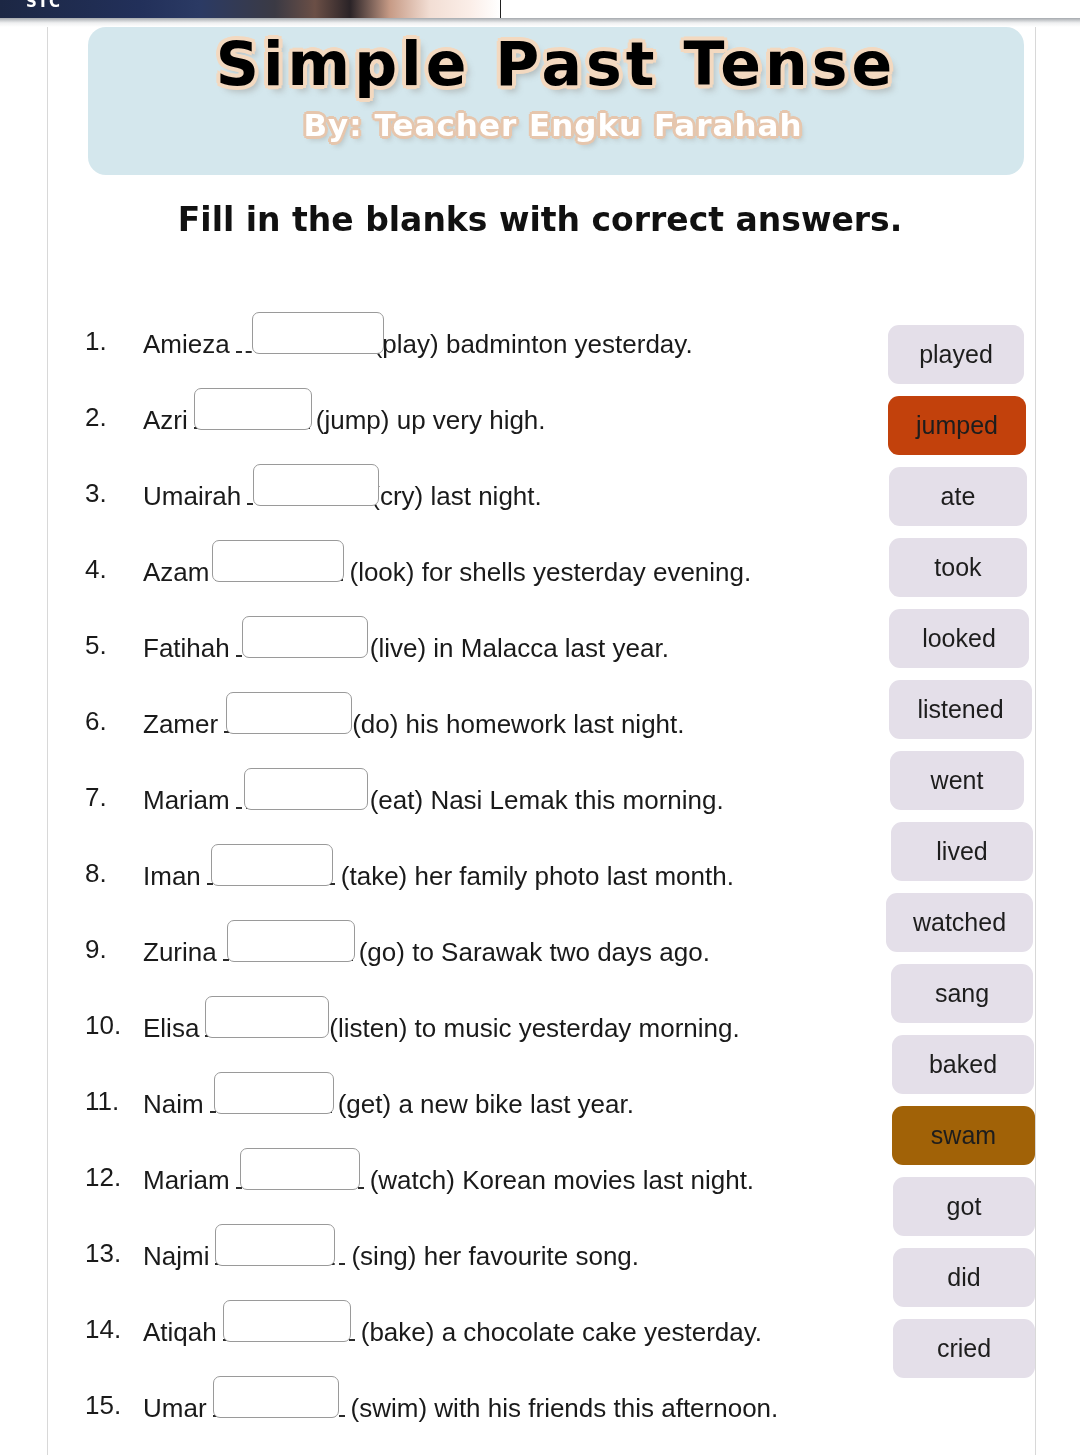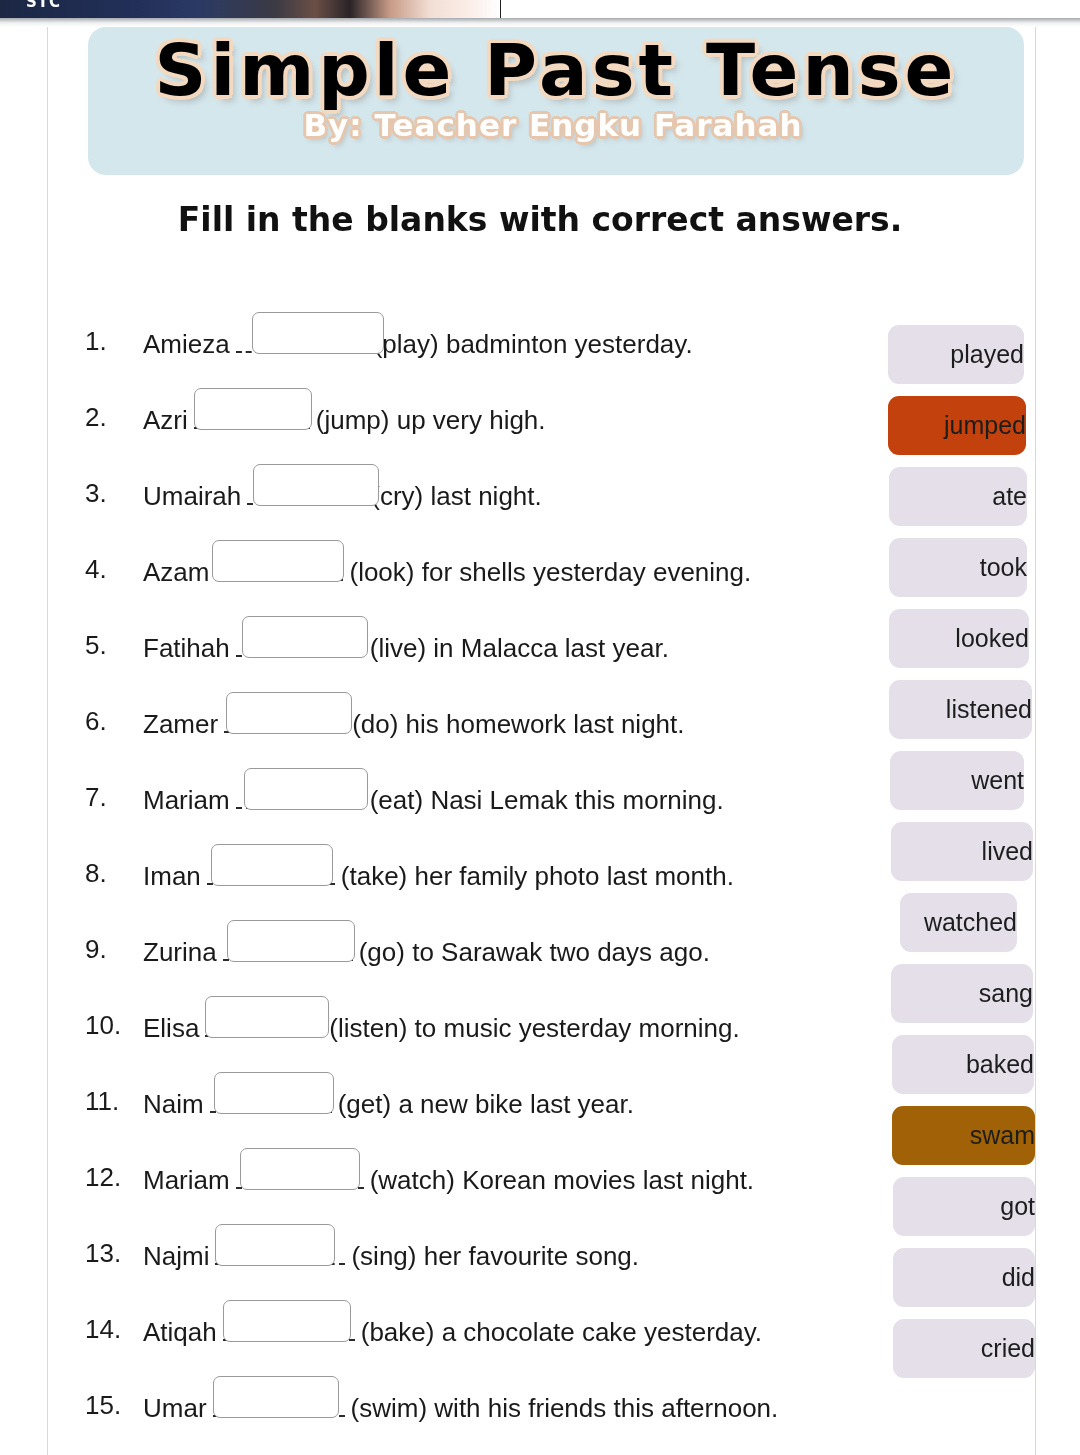--- a/index.html
+++ b/index.html
@@ -90,21 +90,21 @@
     background: #d4e7ed;
     border-radius: 18px;
     text-align: center;
     overflow: hidden;
   }
   .banner-title {
     position: absolute;
     top: 6px;
     left: 0; right: 0;
     font-family: "DejaVu Sans", sans-serif;
-    font-size: 72px;
+    font-size: 60px;
     font-weight: bold;
     color: #000000;
     letter-spacing: 4px;
     line-height: 1.05;
     text-shadow:
       -3px -3px 0 #f3d9c0,  3px -3px 0 #f3d9c0,
       -3px  3px 0 #f3d9c0,  3px  3px 0 #f3d9c0,
       -4px  0   0 #f3d9c0,  4px  0   0 #f3d9c0,
        0   -4px 0 #f3d9c0,  0    4px 0 #f3d9c0,
        5px  6px 6px rgba(120,110,100,0.35);
@@ -208,21 +208,21 @@
     top: 298px;
     left: 880px;
     width: 152px;
   }
   .chip {
     position: relative;
     background: #e4dfe9;
     border-radius: 11px;
     height: 59px;
     line-height: 59px;
-    text-align: right;
+    text-align: center;
     font-family: "Liberation Sans", sans-serif;
     font-size: 25px;
     color: #1d1d1d;
     margin-bottom: 12px;
     box-sizing: border-box;
   }
 </style>
 </head>
 <body>
 
@@ -310,21 +310,21 @@
 
   <div class="wordbank">
       <div class="chip" style="width: 136px; margin-left: 8px; background: rgb(228, 223, 233);">played</div>
       <div class="chip" style="width: 138px; margin-left: 8px; background: #c2410c;">jumped</div>
       <div class="chip" style="width: 138px; margin-left: 9px; background: rgb(228, 223, 233);">ate</div>
       <div class="chip" style="width: 138px; margin-left: 9px; background: rgb(228, 223, 233);">took</div>
       <div class="chip" style="width: 140px; margin-left: 9px; background: rgb(228, 223, 233);">looked</div>
       <div class="chip" style="width: 143px; margin-left: 9px; background: rgb(228, 223, 233);">listened</div>
       <div class="chip" style="width: 134px; margin-left: 10px; background: rgb(228, 223, 233);">went</div>
       <div class="chip" style="width: 142px; margin-left: 11px; background: rgb(228, 223, 233);">lived</div>
-      <div class="chip" style="width: 117px; margin-left: 20px; background: rgb(228, 223, 233);">watched</div>
+      <div class="chip" style="width: 147px; margin-left: 6px; background: rgb(228, 223, 233);">watched</div>
       <div class="chip" style="width: 142px; margin-left: 11px; background: rgb(228, 223, 233);">sang</div>
       <div class="chip" style="width: 142px; margin-left: 12px; background: rgb(228, 223, 233);">baked</div>
       <div class="chip" style="width: 143px; margin-left: 12px; background: #a16207;">swam</div>
       <div class="chip" style="width: 142px; margin-left: 13px; background: rgb(228, 223, 233);">got</div>
       <div class="chip" style="width: 142px; margin-left: 13px; background: rgb(228, 223, 233);">did</div>
       <div class="chip" style="width: 142px; margin-left: 13px; background: rgb(228, 223, 233);">cried</div>
     </div>
 
 </div>
 

